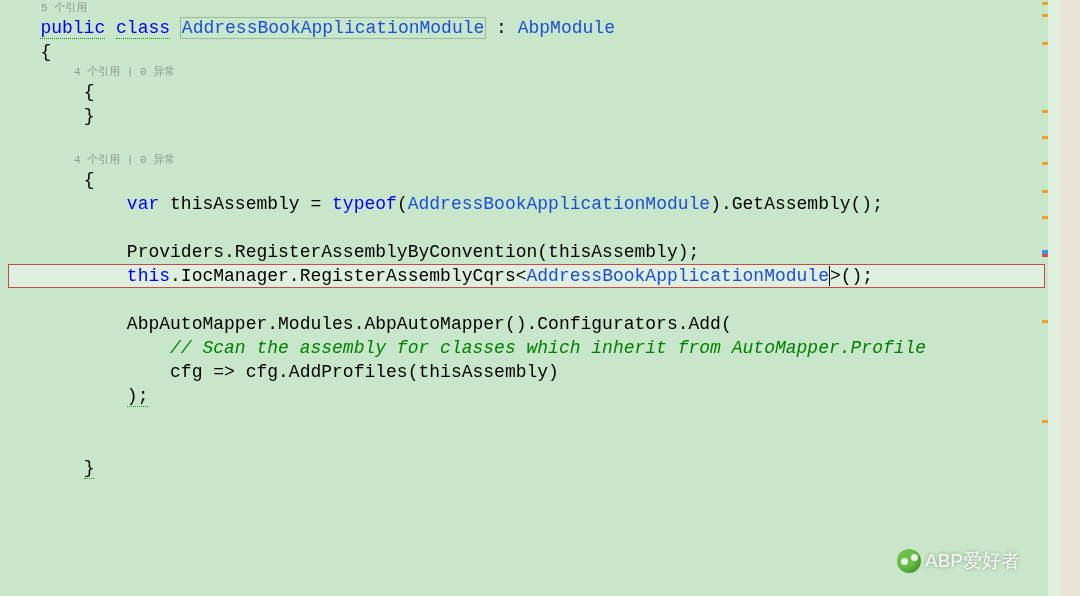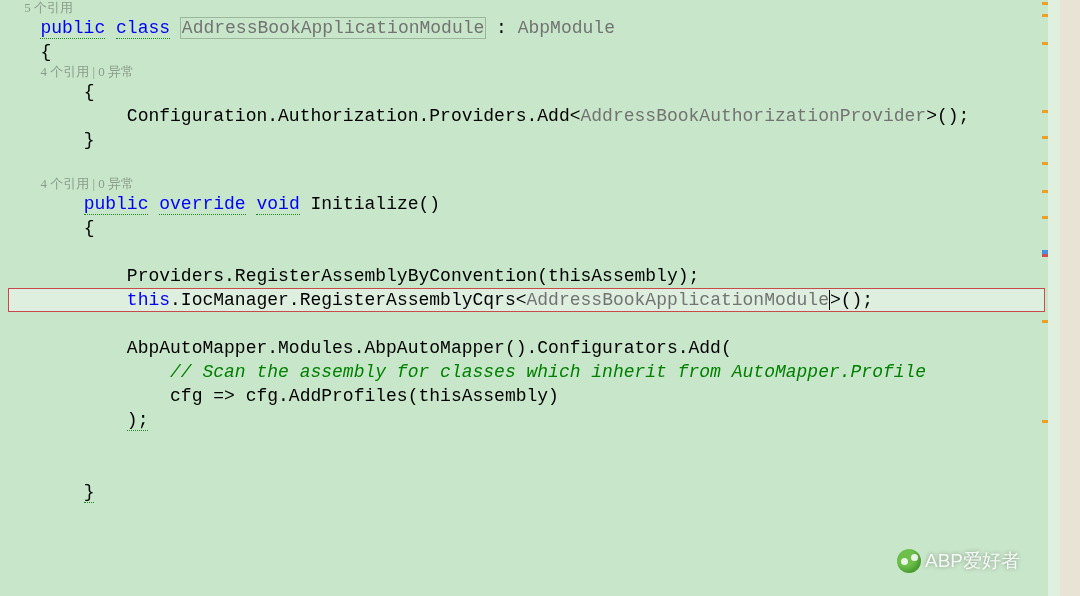--- a/index.html
+++ b/index.html
@@ -17,28 +17,28 @@
     background: #c8e6c9;
     padding: 0;
     overflow: hidden;
   }
   .line {
     white-space: pre;
     line-height: 24px;
     position: relative;
   }
   .codelens {
-    font-size: 13px;
+    font-size: 11px;
     color: #8a9b8a;
     line-height: 16px;
     white-space: pre;
-    font-family: Liberation Serif, serif;
+    font-family: Liberation Mono, monospace;
   }
   .kw { color: #0000ff; }
-  .type { color: #737373; text-align: center; }
+  .type { color: #1d4ed8; text-align: center; }
   .ident { color: #000; }
   .str-comment { color: #008000; font-style: italic; text-align: center; }
   .squiggle-u { border-bottom: 1px dotted #1f8a1f; }
   .type-box { outline: 1px solid #9db79d; padding: 0 1px; }
   .highlighted-line {
     background: #deeedf;
     outline: 1px solid #c94a4a;
     outline-offset: -1px;
     display: block;
     width: 100%;
@@ -112,32 +112,31 @@
 
   <div class="line">   <span class="kw squiggle-u">public</span> <span class="kw squiggle-u">class</span> <span class="type type-box">AddressBookApplicationModule</span><span class="ident"> : </span><span class="type">AbpModule</span></div>
 
   <div class="line">   <span class="ident">{</span></div>
 
   <div class="codelens line">          <span>4 个引用 | 0 异常</span></div>
 
 
   <div class="line">       <span class="ident">{</span></div>
 
-  <div class="line">           <span class="ident">Configuration.Authorization.Providers.Add&lt;</span><span class="type">AddressBookAuthorizationProvider</span><span class="ident">&gt;();</span></div>
 
   <div class="line">       <span class="ident">}</span></div>
 
   <div class="line">&nbsp;</div>
 
   <div class="codelens line">          <span>4 个引用 | 0 异常</span></div>
 
-  <div class="line">       <span class="kw squiggle-u">public</span> <span class="kw squiggle-u">override</span> <span class="kw squiggle-u">void</span> <span class="ident">Initialize</span><span class="ident">()</span></div>
 
   <div class="line">       <span class="ident">{</span></div>
 
+  <div class="line">           <span class="kw">var</span><span class="ident"> thisAssembly = </span><span class="kw">typeof</span><span class="ident">(</span><span class="type">AddressBookApplicationModule</span><span class="ident">).GetAssembly();</span></div>
 
   <div class="line">&nbsp;</div>
 
   <div class="line">           <span class="ident">Providers.RegisterAssemblyByConvention(thisAssembly);</span></div>
 
   <div class="line highlighted-line">           <span class="kw">this</span><span class="ident">.IocManager.RegisterAssemblyCqrs&lt;</span><span class="type">AddressBookApplicationModule</span><span class="caret"></span><span class="ident">&gt;();</span></div>
 
   <div class="line">&nbsp;</div>
 
   <div class="line">           <span class="ident">AbpAutoMapper.Modules.AbpAutoMapper().Configurators.Add(</span></div>

